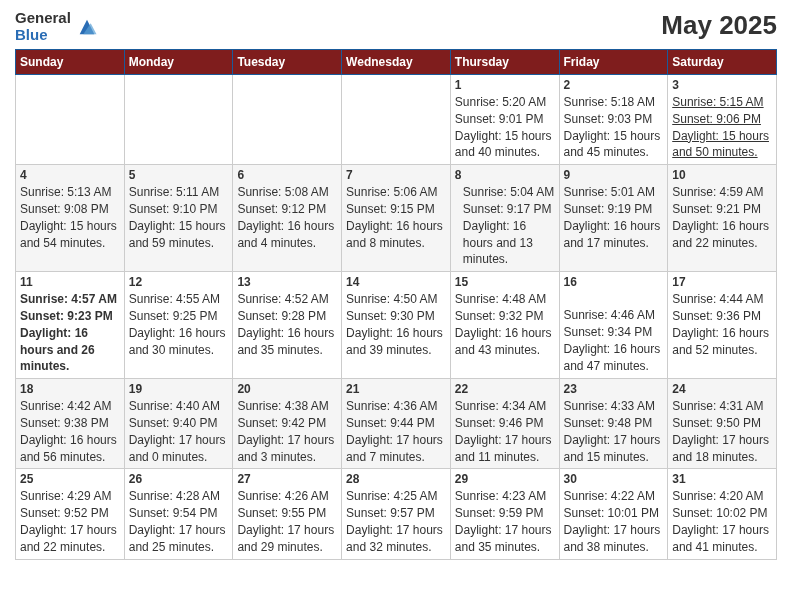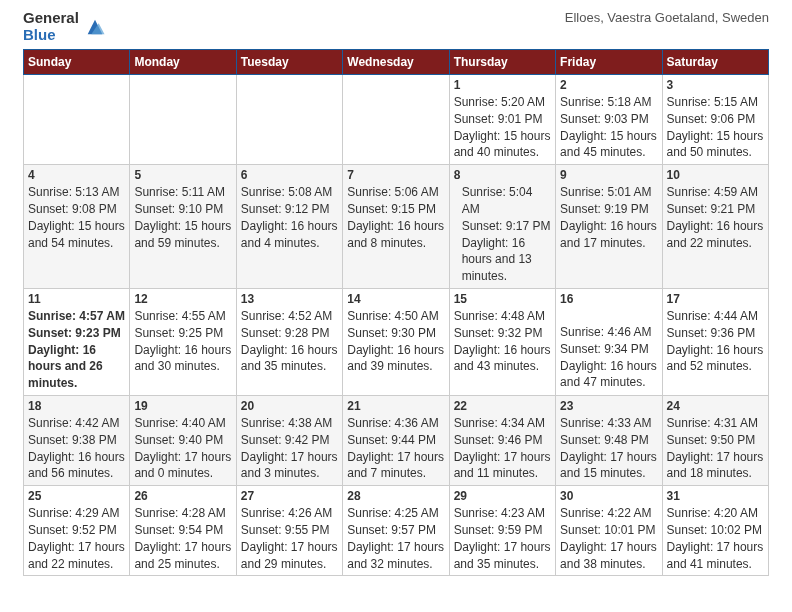--- a/index.html
+++ b/index.html
@@ -6,21 +6,21 @@
     body {
       font-family: Arial, sans-serif;
       background: #fff;
       width: 792px;
       height: 612px;
       overflow: hidden;
     }
     .page {
       width: 792px;
       height: 612px;
-      padding: 10px 23px;
+      padding: 10px 15px;
       background: #fff;
     }
     .header {
       display: flex;
       justify-content: space-between;
       align-items: flex-start;
       margin-bottom: 6px;
     }
     .logo {
       display: flex;
@@ -121,21 +121,21 @@
       <div class="logo-text">
         <span class="logo-general">General</span>
         <span class="logo-blue">Blue</span>
       </div>
       <svg class="logo-icon" viewBox="0 0 30 30">
         <polygon points="5,25 15,5 25,25" fill="#2a6db5"></polygon>
         <polygon points="10,25 20,10 28,25" fill="#5a9fd4" opacity="0.7"></polygon>
       </svg>
     </div>
     <div class="header-right">
-      <div class="location-title">Elloes, Vaestra Goetaland, Sweden</div>
+      <div class="month-title">May 2025</div>
     </div>
   </div>
 
   <table class="calendar">
     <thead>
       <tr>
         <th>Sunday</th>
         <th>Monday</th>
         <th>Tuesday</th>
         <th>Wednesday</th>
@@ -157,21 +157,21 @@
 Daylight: 15 hours and 40 minutes.</div>
           </td>
           <td>
             <span class="day-number">2</span>
             <div class="day-info" style="white-space: pre-line;">Sunrise: 5:18 AM
 Sunset: 9:03 PM
 Daylight: 15 hours and 45 minutes.</div>
           </td>
           <td>
             <span class="day-number">3</span>
-            <div class="day-info" style="white-space: pre-line;">Sunrise: 5:15 AM
+            <div class="day-info" style="white-space: pre-line; text-decoration: underline;">Sunrise: 5:15 AM
 Sunset: 9:06 PM
 Daylight: 15 hours and 50 minutes.</div>
           </td>
         </tr>
         <tr class="row-2">
           <td>
             <span class="day-number">4</span>
             <div class="day-info" style="white-space: pre-line;">Sunrise: 5:13 AM
 Sunset: 9:08 PM
 Daylight: 15 hours and 54 minutes.</div>

